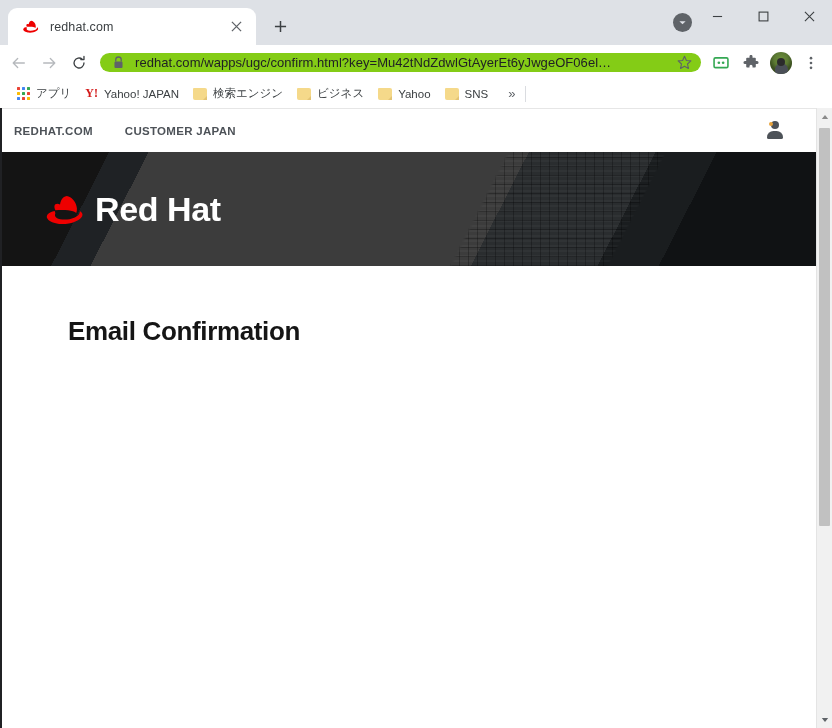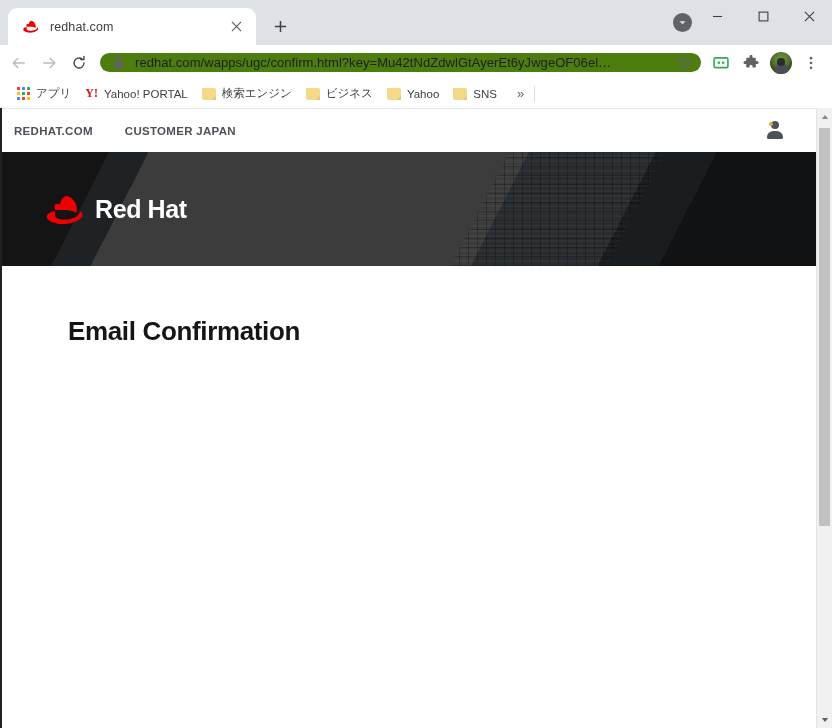--- a/index.html
+++ b/index.html
@@ -88,21 +88,21 @@
   }
   .tb-btn {
     width: 30px; height: 30px;
     display: flex; align-items: center; justify-content: center;
     border-radius: 50%;
     flex: 0 0 30px;
   }
   .tb-btn svg { width: 16px; height: 16px; }
   .omnibox {
     flex: 1; height: 19px;
-    background: #4d7c0f;
+    background: #84cc16;
     border-radius: 14px;
     display: flex; align-items: center;
     margin: 0 5px 0 6px;
     padding: 0 5px 0 11px;
     min-width: 0;
   }
   .lock { width: 14px; height: 14px; flex: 0 0 14px; margin-right: 10px;
           display:flex; align-items:center; justify-content:center; }
   .lock svg { width: 11px; height: 13px; }
   .url {
@@ -223,21 +223,21 @@
     background-image:
       repeating-linear-gradient(0deg, rgba(0,0,0,0.30) 0 1px, transparent 1px 9px),
       repeating-linear-gradient(90deg, rgba(0,0,0,0.30) 0 1px, transparent 1px 9px),
       repeating-linear-gradient(0deg, rgba(255,255,255,0.035) 4px 6px, transparent 6px 9px);
     -webkit-mask-image: linear-gradient(117deg, transparent 0%, transparent 58%, #000 58.4%, #000 76%, transparent 76.3%);
     mask-image: linear-gradient(117deg, transparent 0%, transparent 58%, #000 58.4%, #000 76%, transparent 76.3%);
     opacity: 0.85;
   }
   .hero-logo { position: relative; z-index: 3; margin-left: 44px; display:flex; align-items:center; }
   .rh-hat { width: 40px; height: 30px; position: relative; margin-right: 11px; }
-  .rh-text { font-size: 25px; font-weight: 700; color: #ffffff; letter-spacing: -0.4px; }
+  .rh-text { font-size: 34px; font-weight: 700; color: #ffffff; letter-spacing: -0.4px; }
 
   
   .content { padding: 50px 48px 0 68px; }
   h1.page-title {
     font-size: 26px; font-weight: 700; color: #151515;
     letter-spacing: -0.35px; margin-bottom: 23px;
   }
   p.page-body {
     font-size: 15px; color: #4d5258; letter-spacing: 0.05px;
   }
@@ -386,21 +386,21 @@
             <i style="left:10px;top:10px;background:#fbbc05"></i>
         </span>
       </span>
       <span>アプリ</span>
     </div>
 
     <div class="bm">
       <span class="bm-ico">
           <span class="yicon">Y!</span>
         </span>
-      <span>Yahoo! PORTAL</span>
+      <span>Yahoo! JAPAN</span>
     </div>
 
     <div class="bm">
       <span class="bm-ico">
           <span class="folder"></span>
         </span>
       <span>検索エンジン</span>
     </div>
 
 

